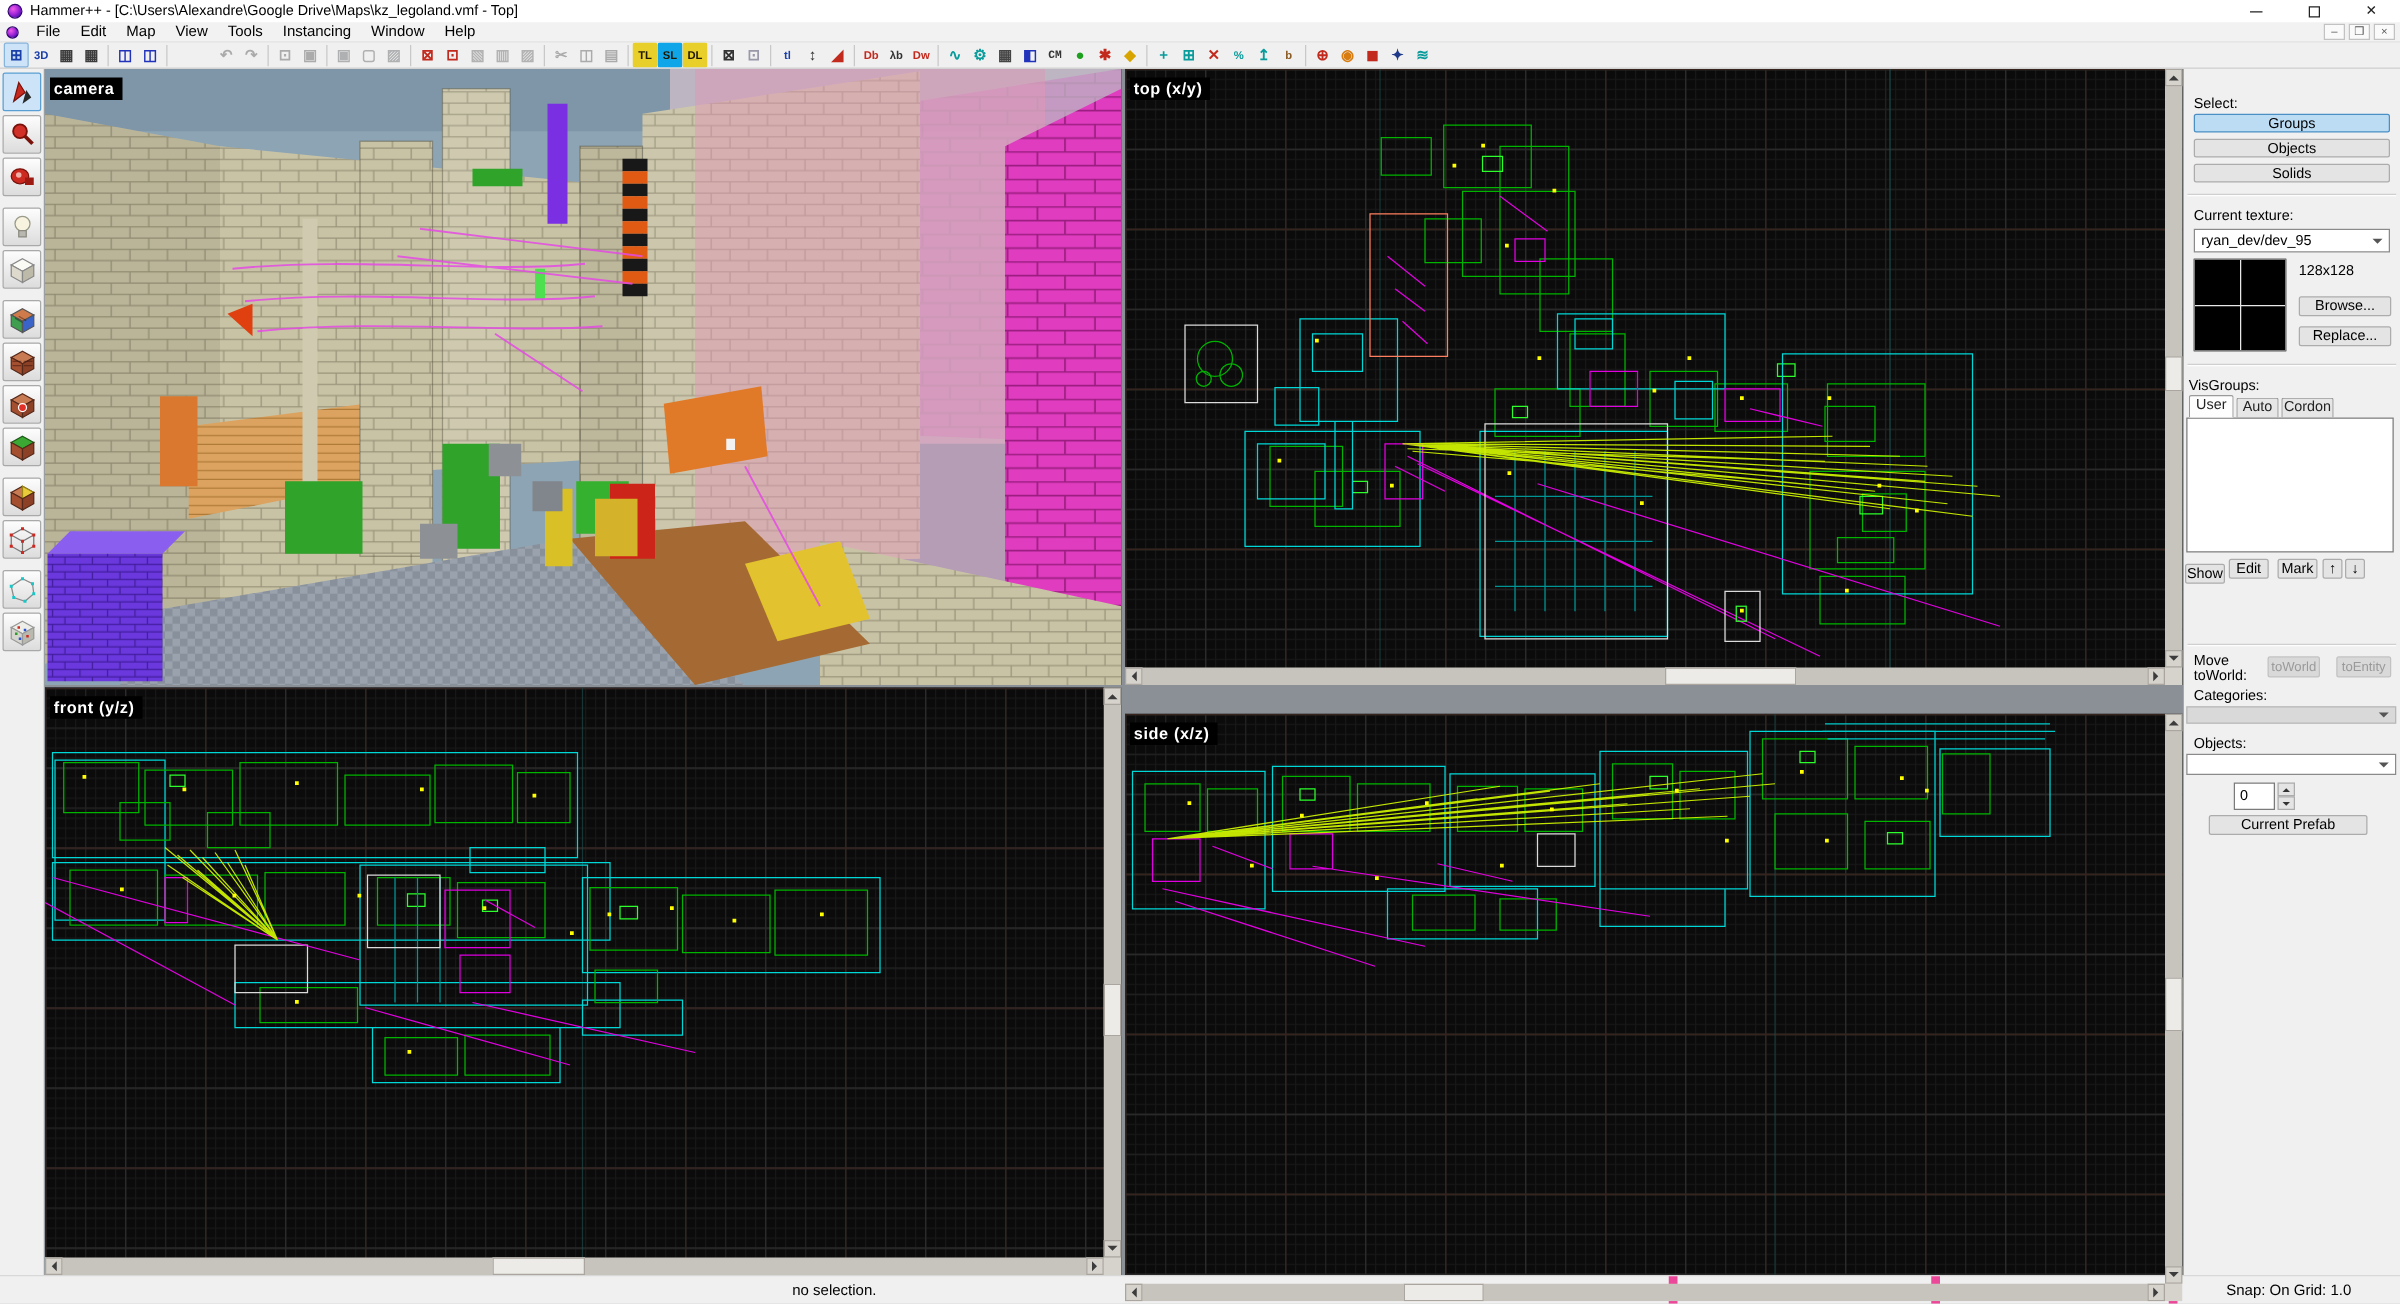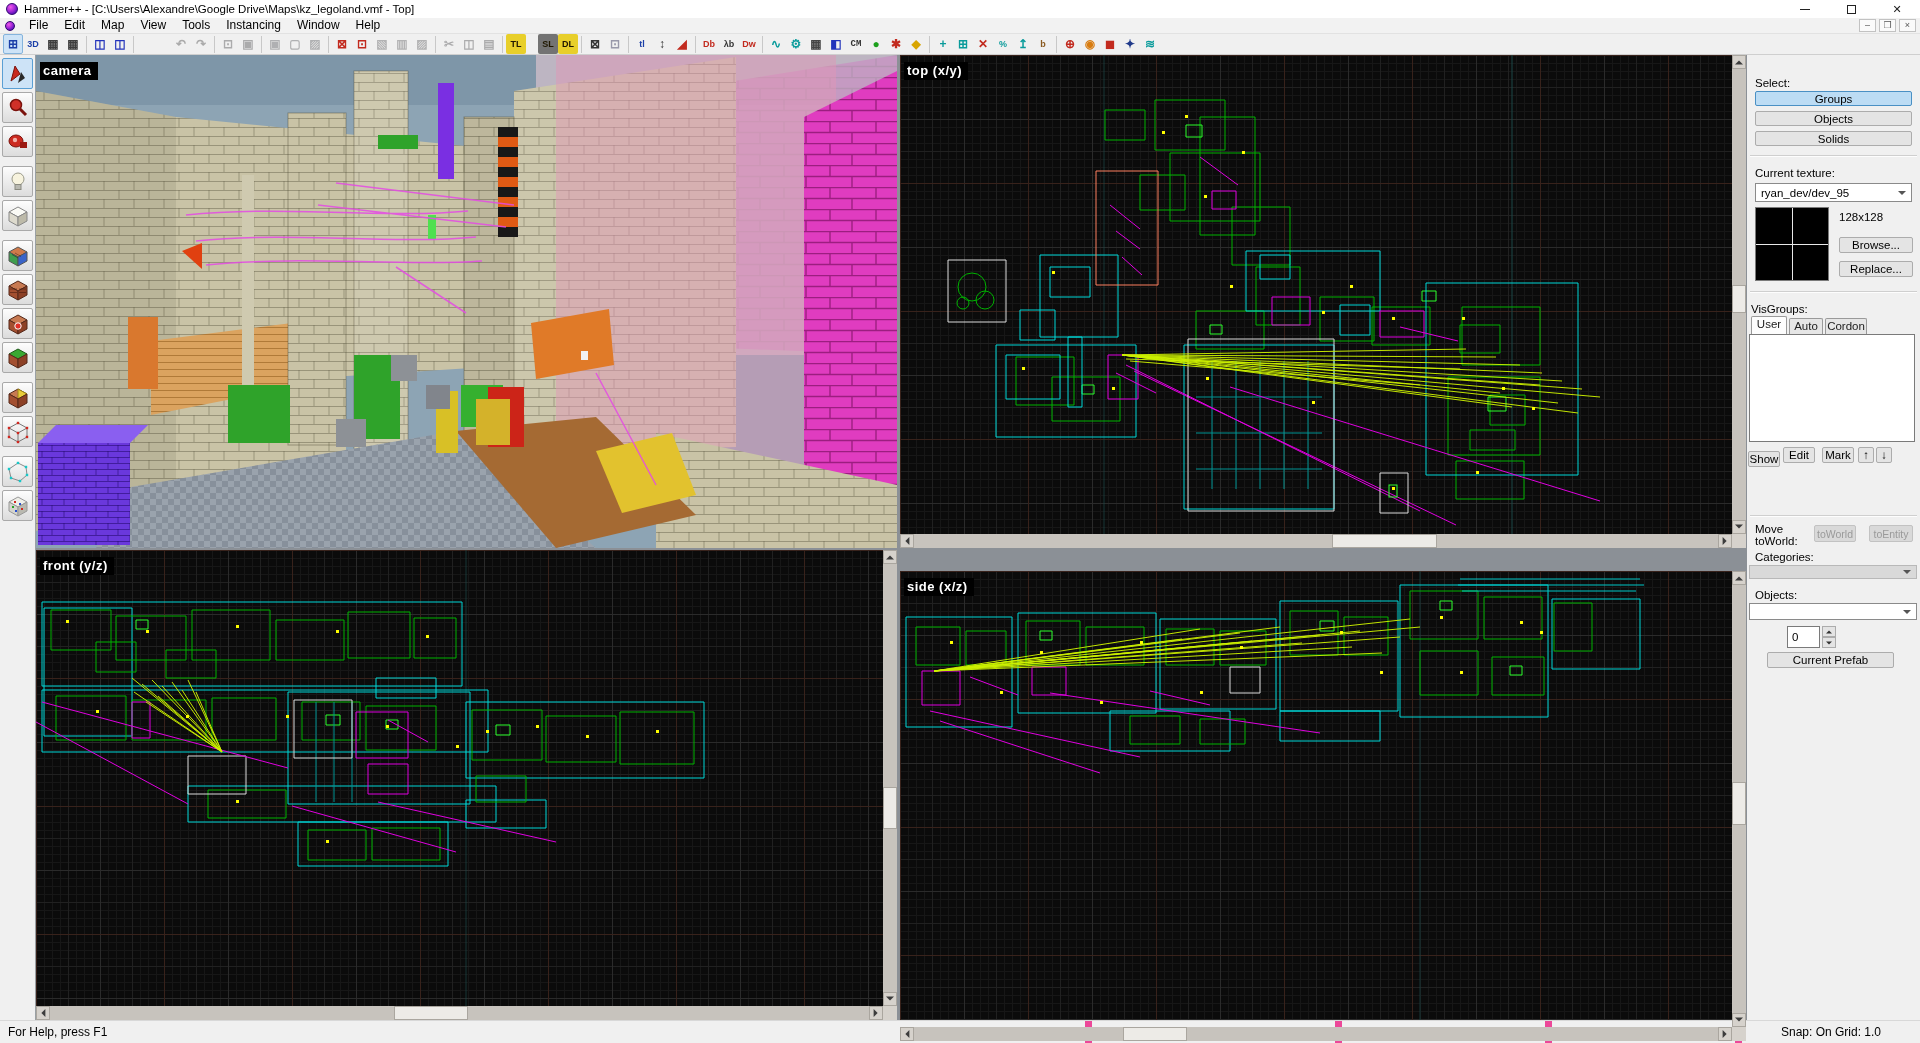--- a/index.html
+++ b/index.html
@@ -214,21 +214,21 @@
     </div>
     <div class="tb-sep"></div>
     <div class="tb-group">
       <button class="tb-btn state-d" style="color: rgb(68, 68, 85);">✂</button>
       <button class="tb-btn state-d" style="color: rgb(68, 68, 85);">◫</button>
       <button class="tb-btn state-d" style="color: rgb(68, 68, 85);">▤</button>
     </div>
     <div class="tb-sep"></div>
     <div class="tb-group">
       <button class="tb-btn small-text" style="color: rgb(32, 24, 0); background: rgb(232, 207, 42);">TL</button>
-      <button class="tb-btn small-text" style="color: rgb(32, 24, 0); background: #737373; margin-left: 12px;">SL</button>
+      <button class="tb-btn small-text" style="color: rgb(32, 24, 0); background: #0ea5e9;">SL</button>
       <button class="tb-btn small-text" style="color: rgb(32, 24, 0); background: rgb(232, 207, 42);">DL</button>
     </div>
     <div class="tb-sep"></div>
     <div class="tb-group">
       <button class="tb-btn" style="color: rgb(51, 51, 51);">⊠</button>
       <button class="tb-btn" style="color: rgb(153, 153, 170);">⊡</button>
     </div>
     <div class="tb-sep"></div>
     <div class="tb-group">
       <button class="tb-btn small-text" style="color: rgb(27, 63, 168);">tl</button>
@@ -661,18 +661,17 @@
       <div class="spin-btns">
         <div class="spin-btn up"></div>
         <div class="spin-btn down"></div>
       </div>
     </div>
     <button class="btn" style="top:597px;left:20px;width:127px;height:16px">Current Prefab</button>
   </div>
 </div>
 
 <div class="statusbar">
-  <div class="status-cell">For Help, press F1</div>
   <div class="status-cell w250 center">no selection.</div>
   <div class="status-cell w210"></div>
   <div class="status-cell w190"></div>
   <div class="status-cell w185 center">Snap: On Grid: 1.0</div>
 </div>
 
 </body></html>

